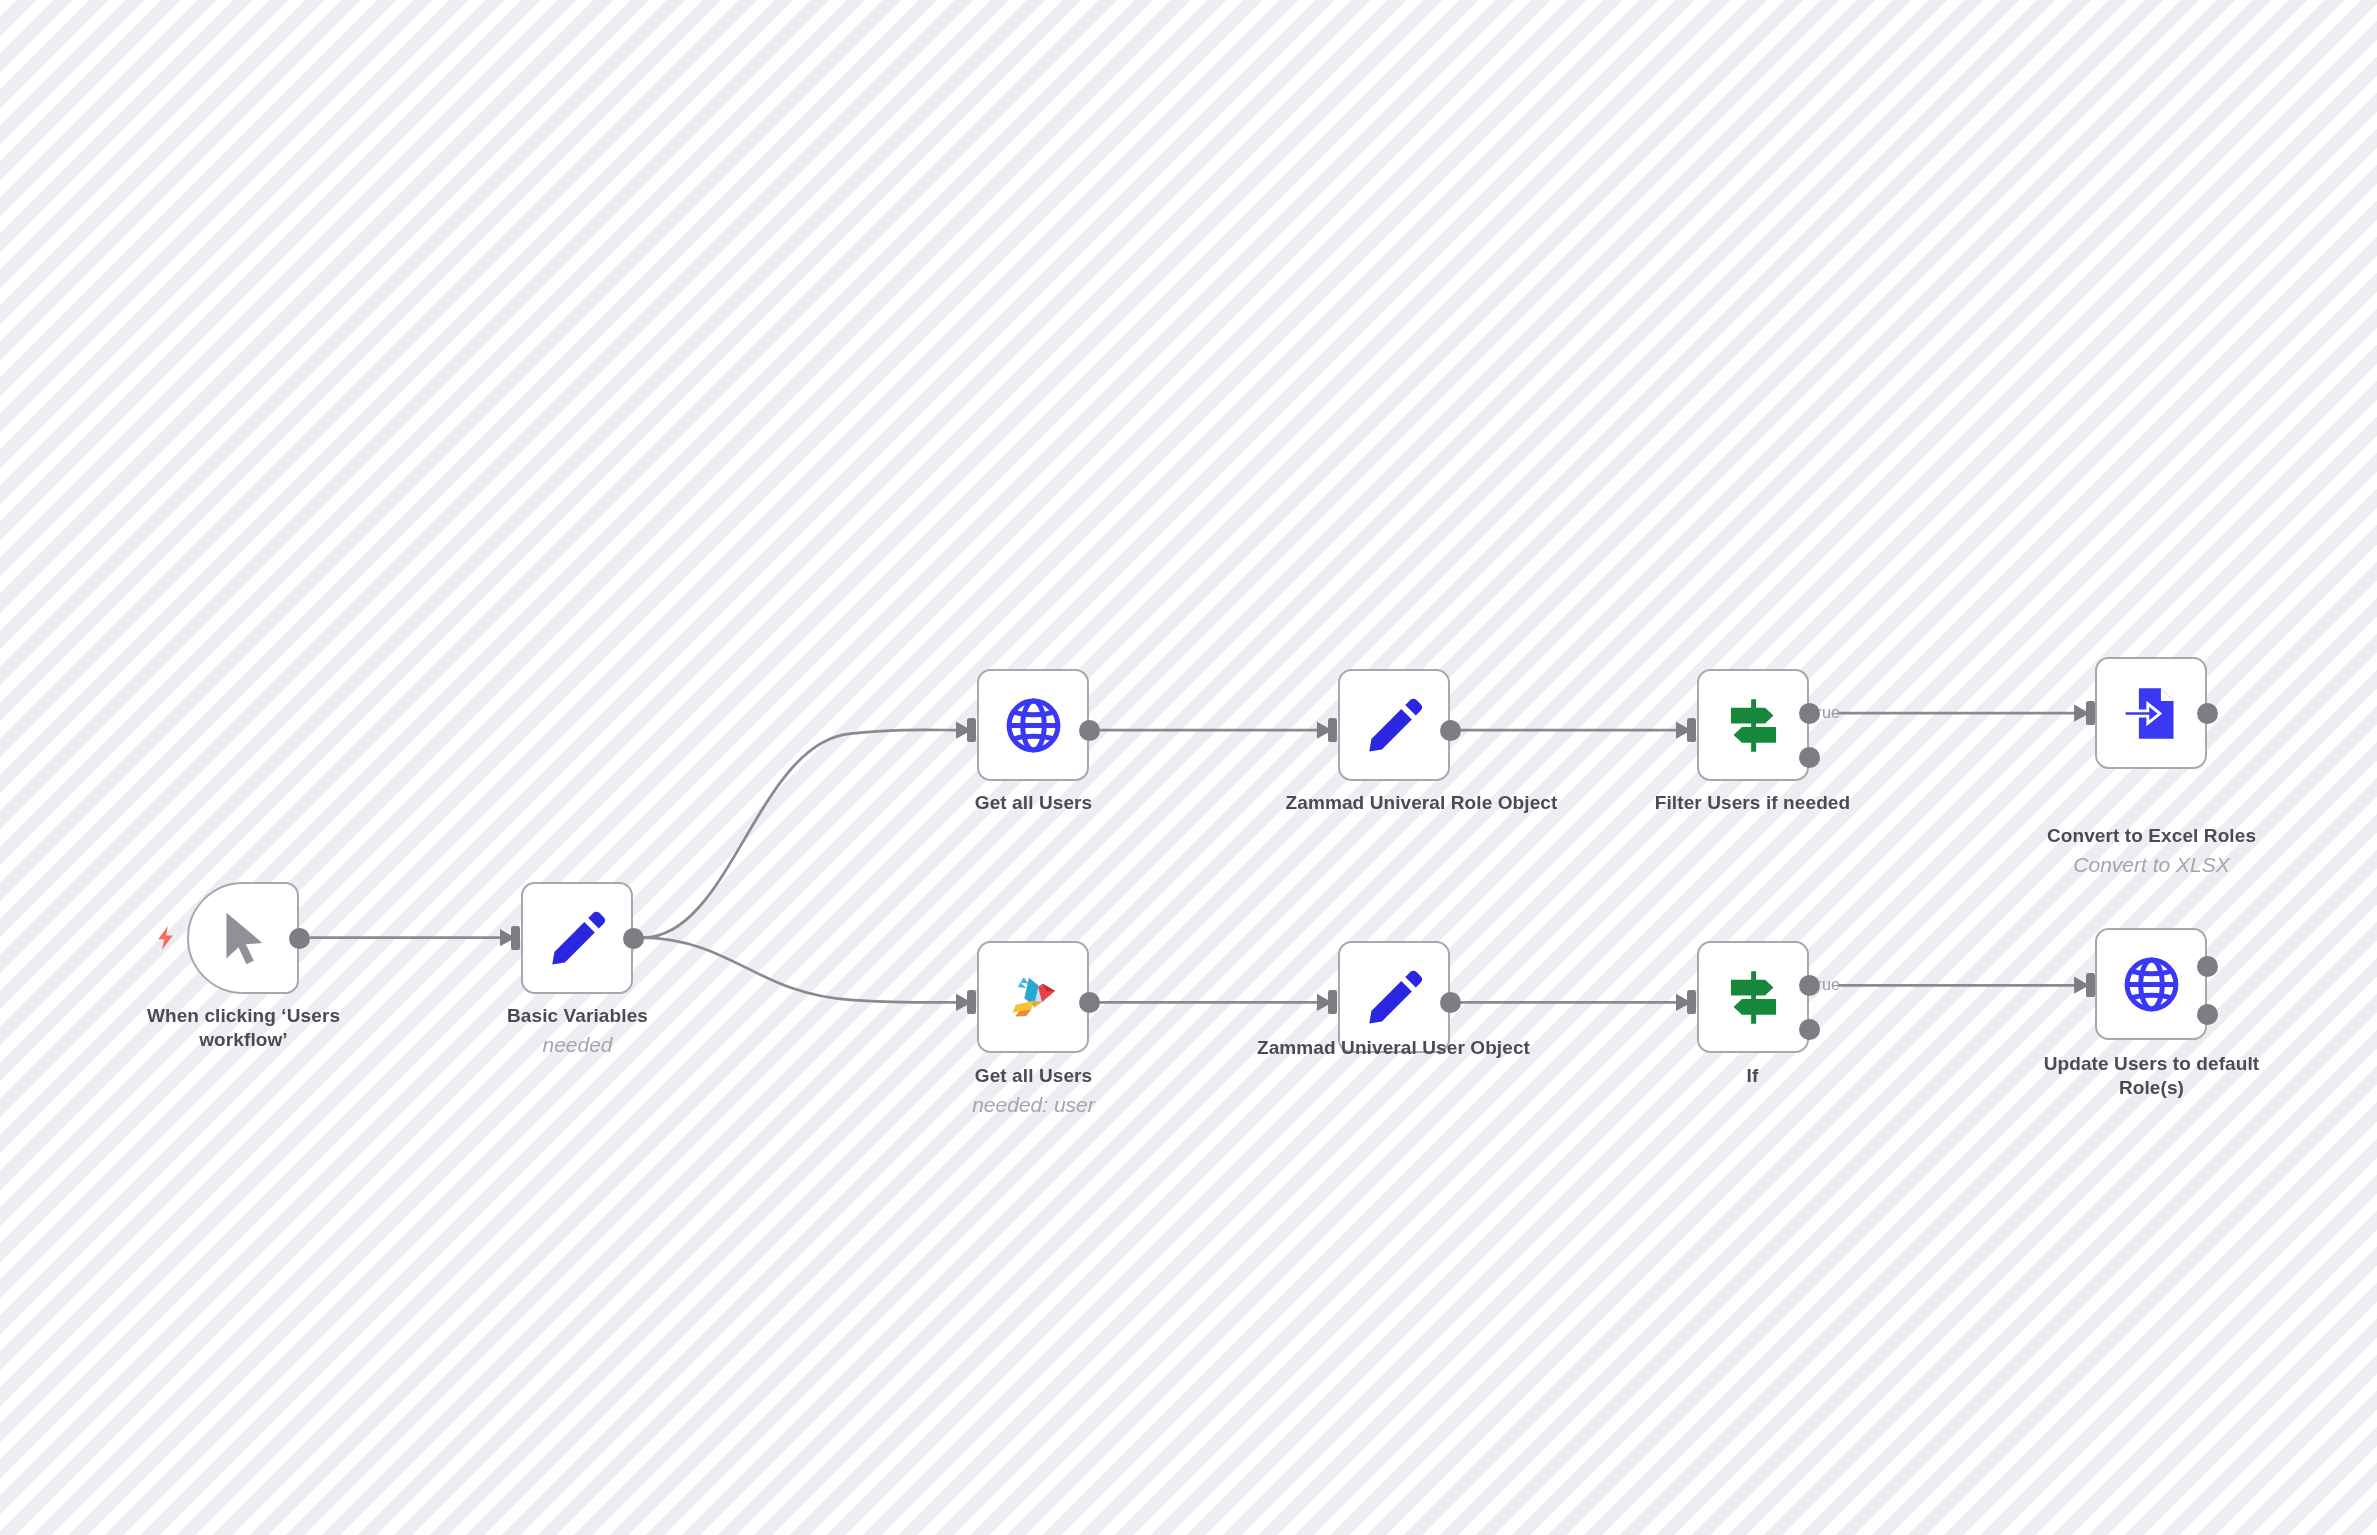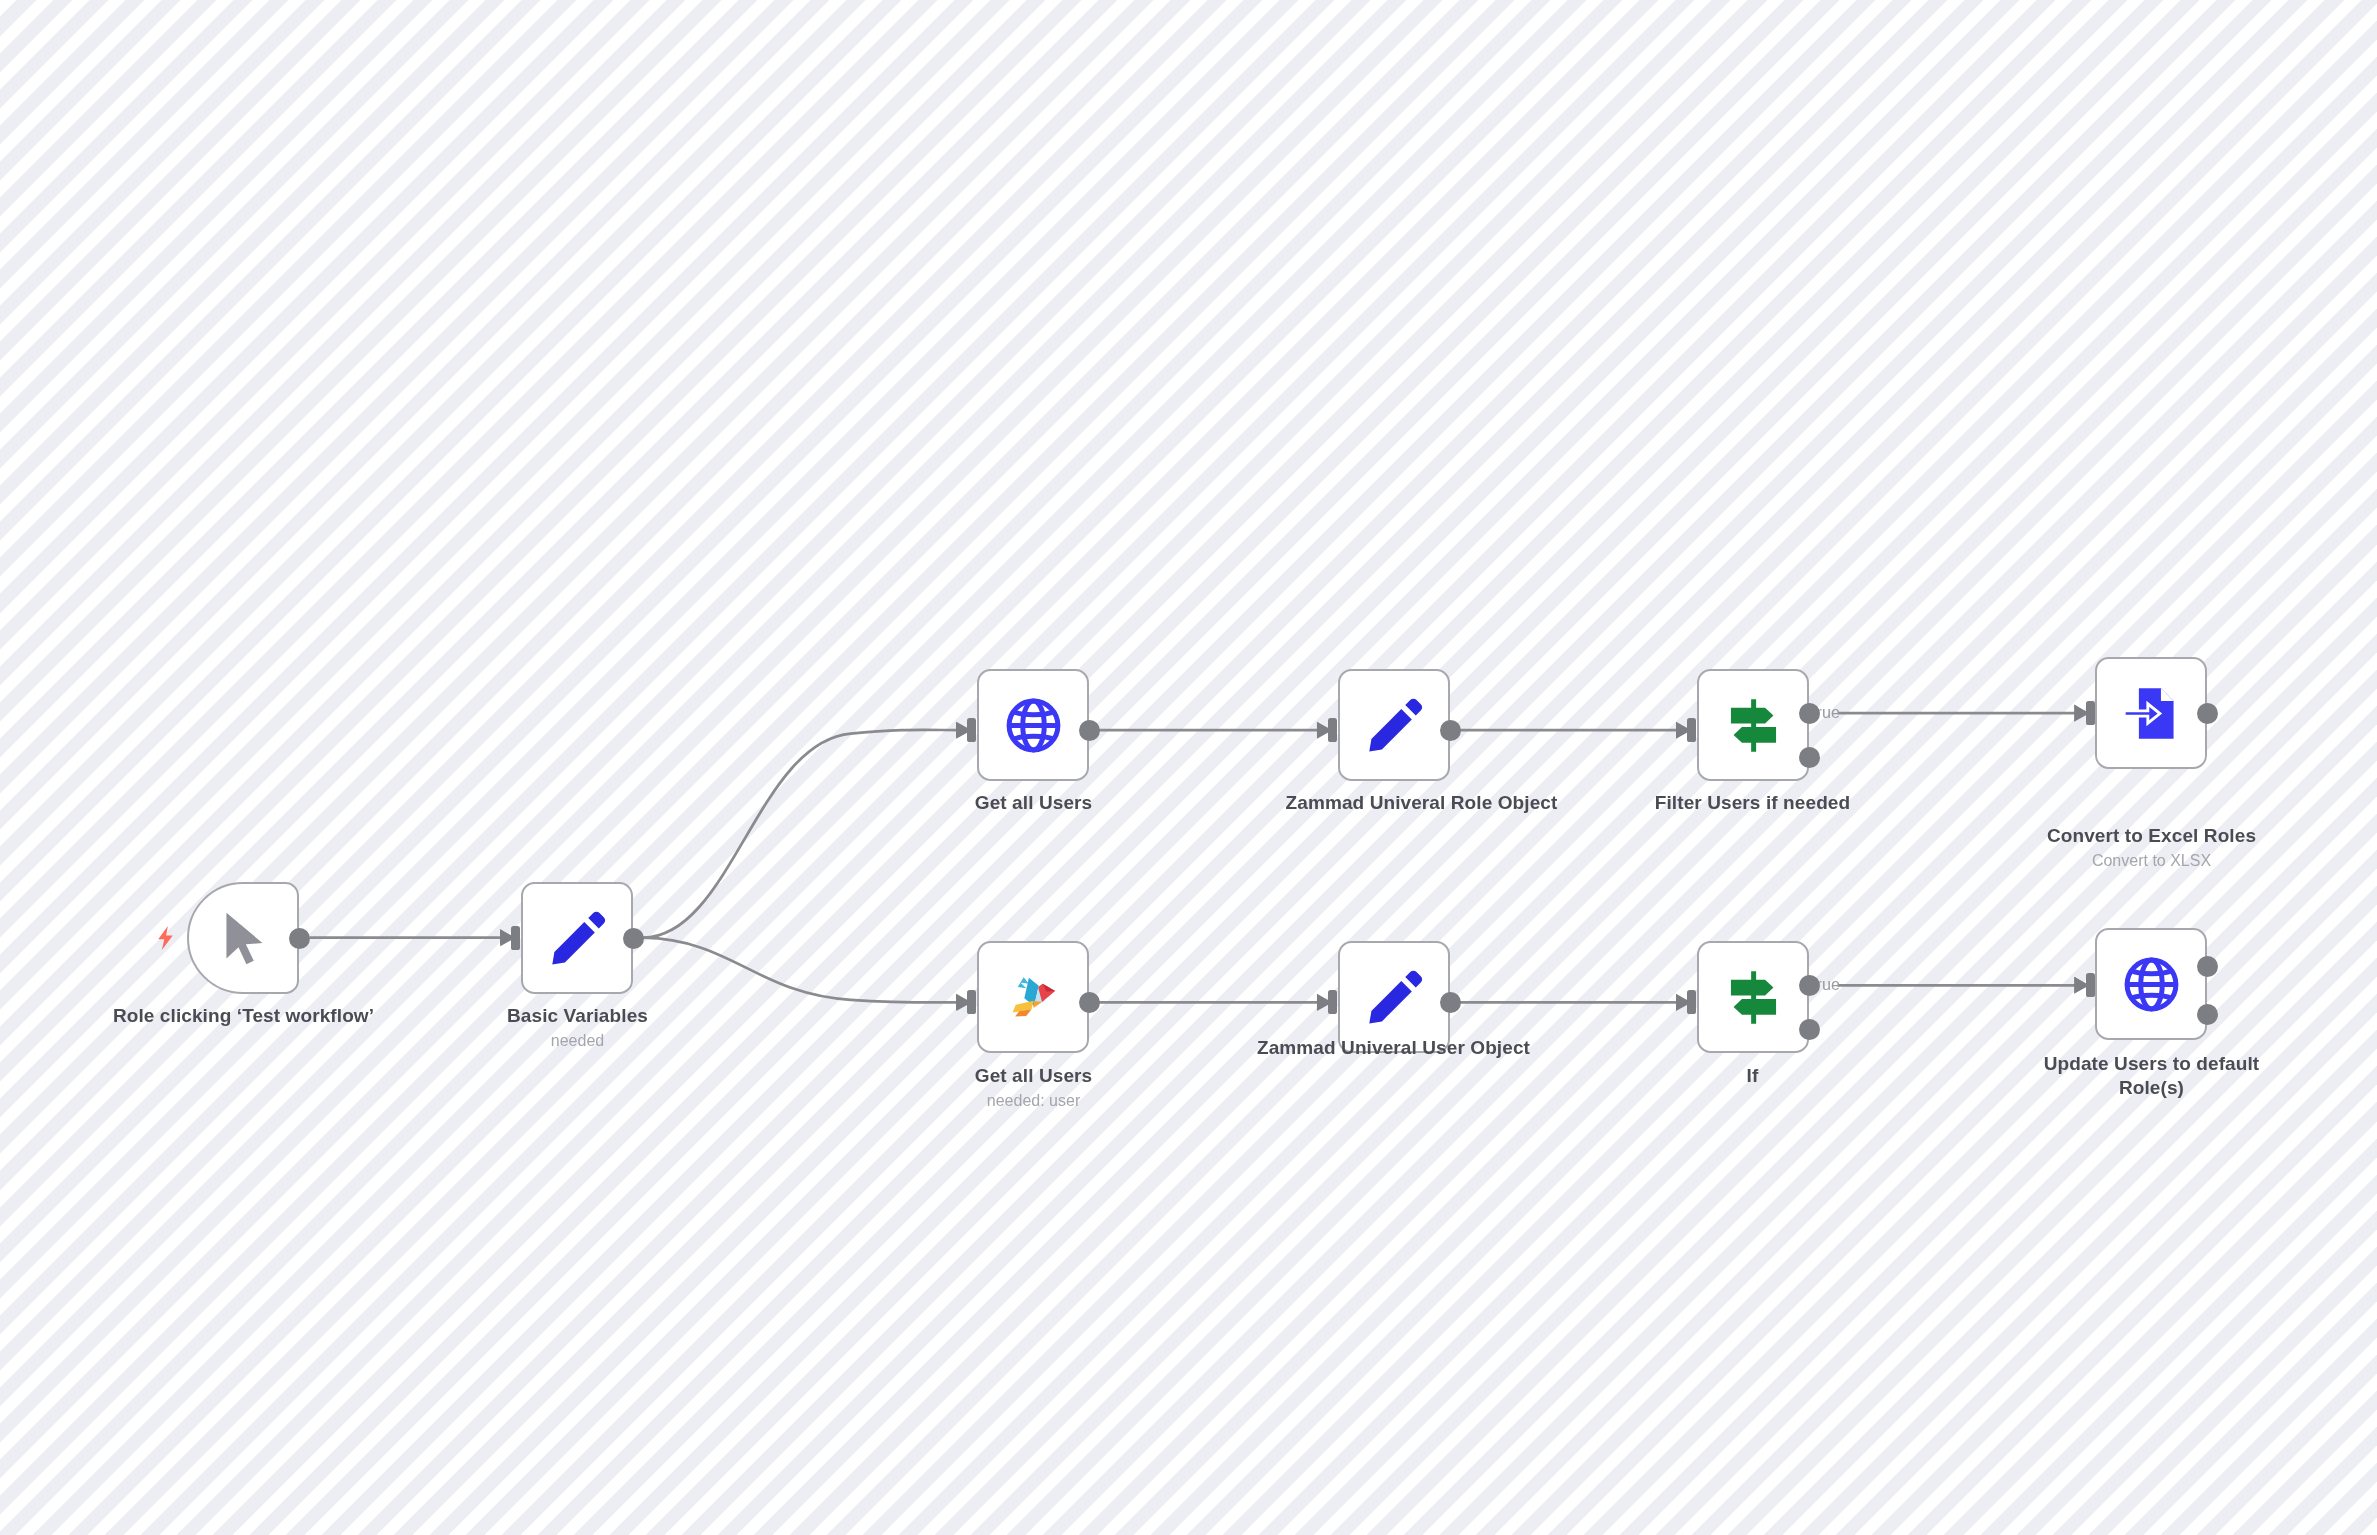--- a/index.html
+++ b/index.html
@@ -108,24 +108,25 @@
     z-index: 6;
   }
   .caption .title {
     font-size: 19px;
     font-weight: bold;
     color: #4b4b53;
     line-height: 1.28;
     letter-spacing: 0.1px;
   }
   .caption .subtitle {
-    font-size: 16px;
+    font-size: 21px;
     color: #a5a5ad;
     line-height: 1.3;
     margin-top: 2.6px;
+    font-style: italic;
   }
 
   
   .trigger-bolt {
     position: absolute;
     z-index: 8;
     width: 29px;
     height: 34px;
   }
 </style>
@@ -172,21 +173,21 @@
     </svg>
   </div>
 
   <div class="node trigger" style="left:187px; top:882px;">
     <svg class="glyph" viewBox="0 0 24 24">
       <path d="M5.5 2.2 L5.5 19.6 L10.1 15.3 L13.1 21.8 L15.9 20.5 L12.9 14.2 L19.2 13.7 Z" fill="#909098"></path>
     </svg>
   </div>
   <div class="out-dot" style="left:289px; top:928px;"></div>
   <div class="caption" style="left:103px; top:1004px;">
-    <div class="title">Role clicking ‘Test workflow’</div>
+    <div class="title">When clicking ‘Users workflow’</div>
     <div class="subtitle"></div>
   </div>
 
   <div class="in-arrow" style="left:500px; top:929px;"></div>
   <div class="in-stub" style="left:511px; top:926px;"></div>
   <div class="node" style="left:521px; top:882px;">
     <svg class="glyph" viewBox="0 0 24 24">
       <path d="M3.2 17.1 L14.6 5.7 L18.6 9.7 L7.2 21.1 L2.4 21.9 Z" fill="#2a27e0"></path>
       <path d="M16.1 4.2 L18.0 2.3 C18.7 1.6 19.7 1.6 20.4 2.3 L22.0 3.9 C22.7 4.6 22.7 5.6 22.0 6.3 L20.1 8.2 Z" fill="#2a27e0"></path>
     </svg>

